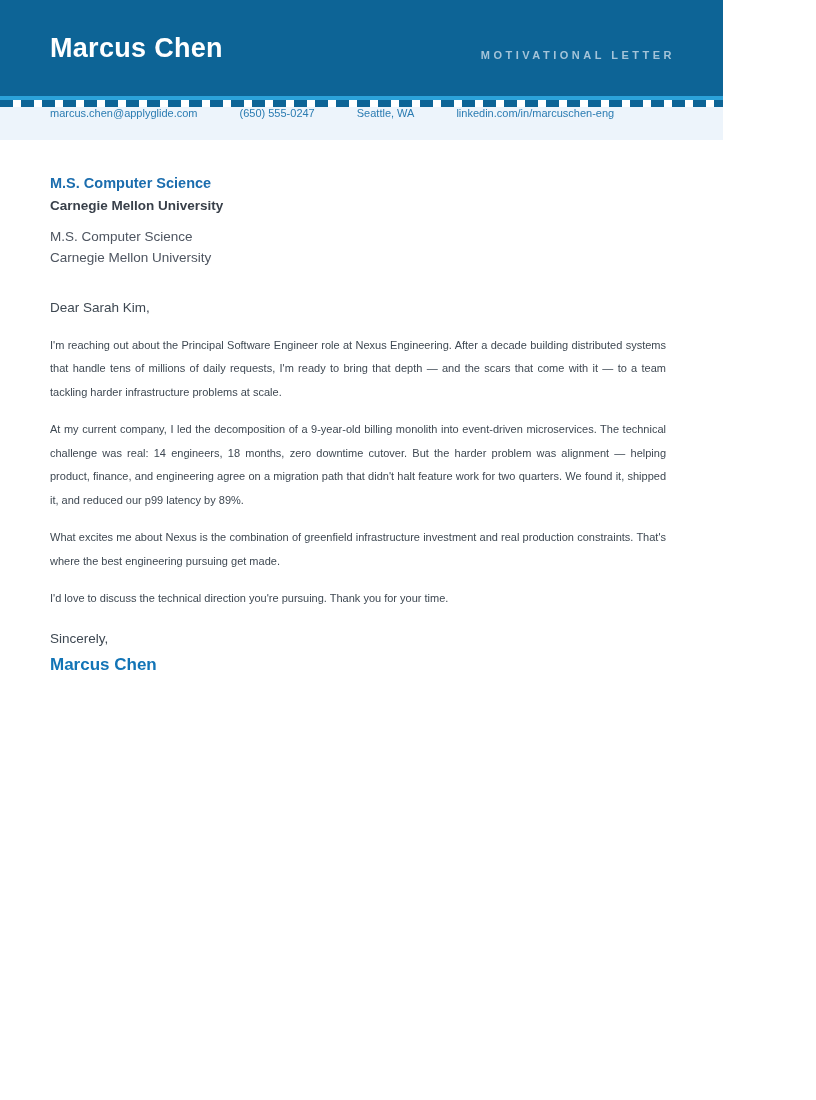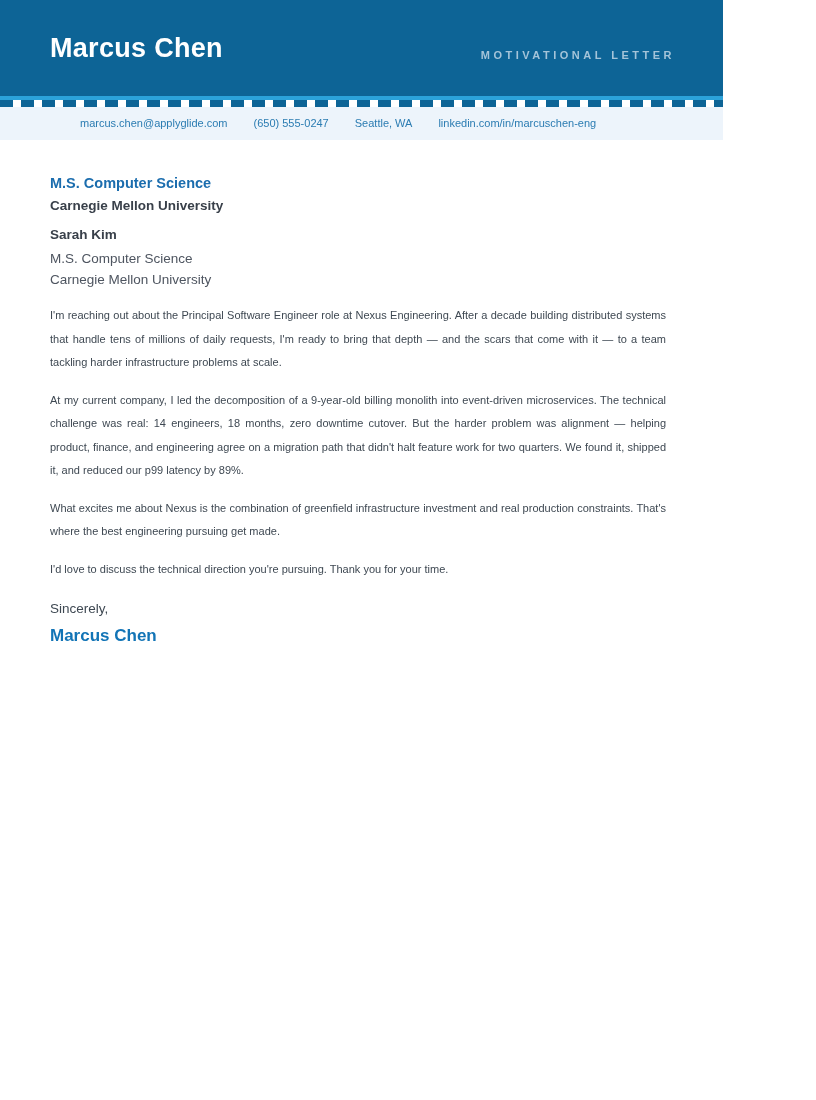--- a/index.html
+++ b/index.html
@@ -60,23 +60,23 @@
       to right,
       var(--header-bg) 0px, var(--header-bg) 13px,
       #ffffff 13px, #ffffff 21px
     );
   }
   
   .contact-bar {
     height: 33px;
     background: var(--contact-bg);
     display: flex;
-    align-items: center;
-    gap: 26px;
-    padding: 0 48px 2px 80px;
+    align-items: flex-start;
+    gap: 42px;
+    padding: 0 48px 2px 50px;
     font-size: 11px;
     color: var(--contact-text);
     white-space: nowrap;
   }
   
   .content {
     padding: 34px 57px 0 50px;
     color: var(--body-text);
   }
   .recipient-program {
@@ -148,25 +148,25 @@
     <span>Seattle, WA</span>
     <span>linkedin.com/in/marcuschen-eng</span>
   </div>
 
   <main class="content">
 
     <section>
       <h2 class="recipient-program">M.S. Computer Science</h2>
       <div class="recipient-university">Carnegie Mellon University</div>
 
-      <div class="recipient-name">Sarah Kim</div>
       <div class="recipient-line">M.S. Computer Science</div>
       <div class="recipient-line">Carnegie Mellon University</div>
     </section>
 
+    <p class="salutation">Dear Sarah Kim,</p>
 
     <p class="para">I'm reaching out about the Principal Software Engineer role at Nexus Engineering. After a decade building distributed systems that handle tens of millions of daily requests, I'm ready to bring that depth — and the scars that come with it — to a team tackling harder infrastructure problems at scale.</p>
 
     <p class="para">At my current company, I led the decomposition of a 9-year-old billing monolith into event-driven microservices. The technical challenge was real: 14 engineers, 18 months, zero downtime cutover. But the harder problem was alignment — helping product, finance, and engineering agree on a migration path that didn't halt feature work for two quarters. We found it, shipped it, and reduced our p99 latency by 89%.</p>
 
     <p class="para">What excites me about Nexus is the combination of greenfield infrastructure investment and real production constraints. That's where the best engineering pursuing get made.</p>
 
     <p class="para">I'd love to discuss the technical direction you're pursuing. Thank you for your time.</p>
 
     <p class="closing">Sincerely,</p>

